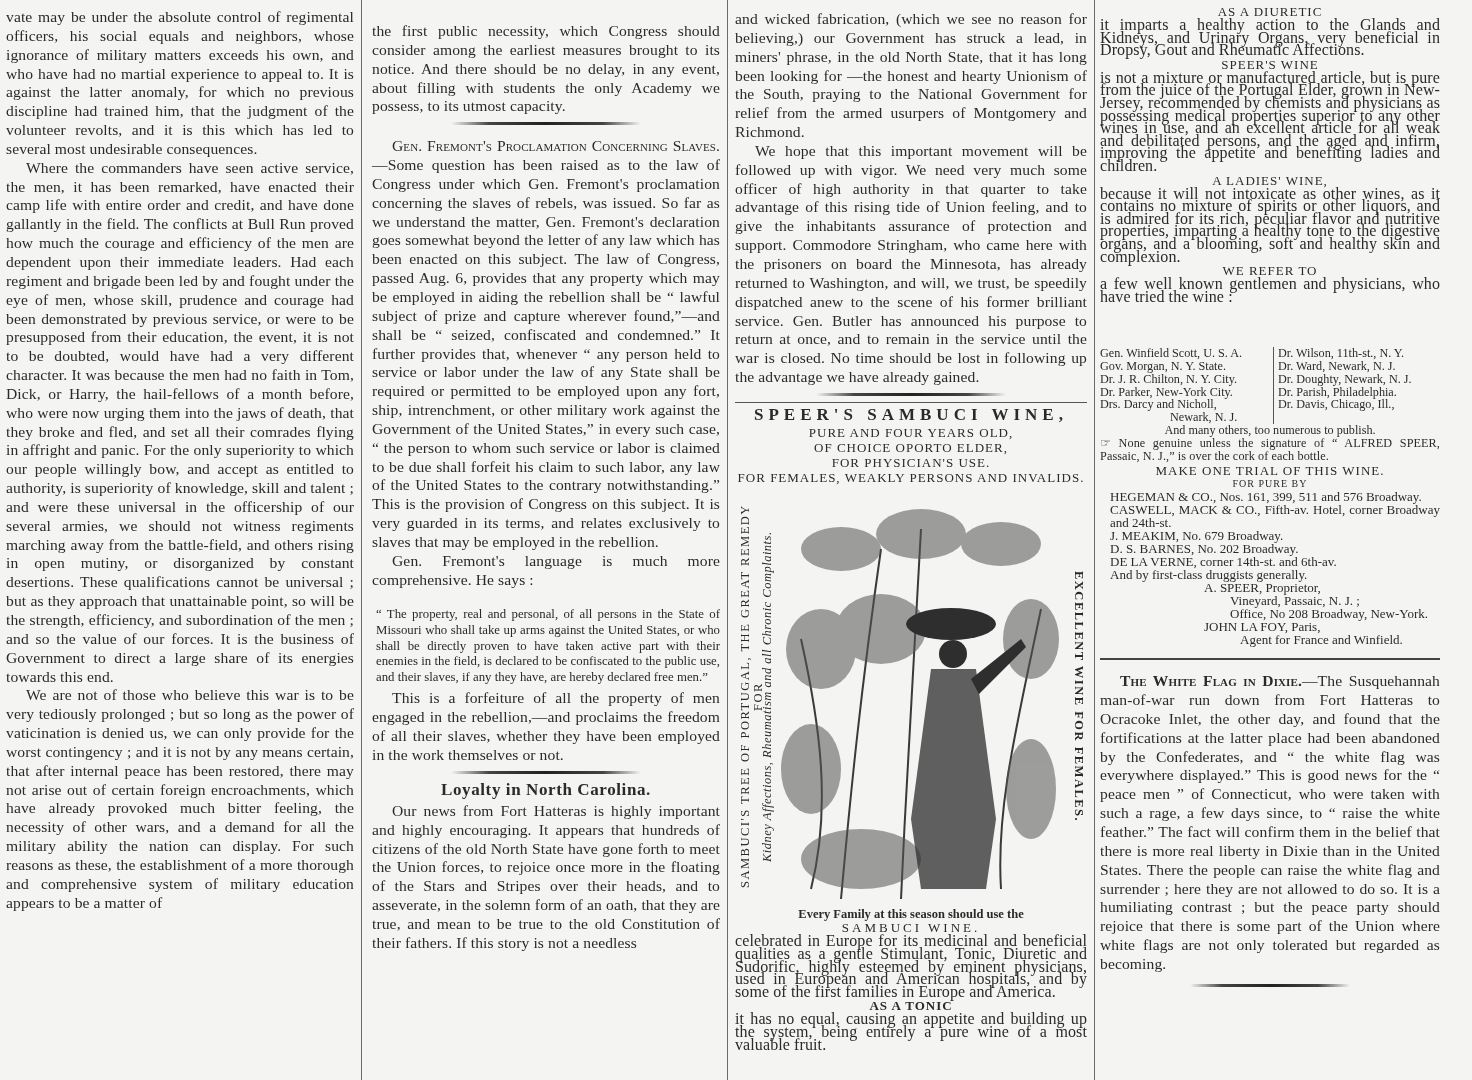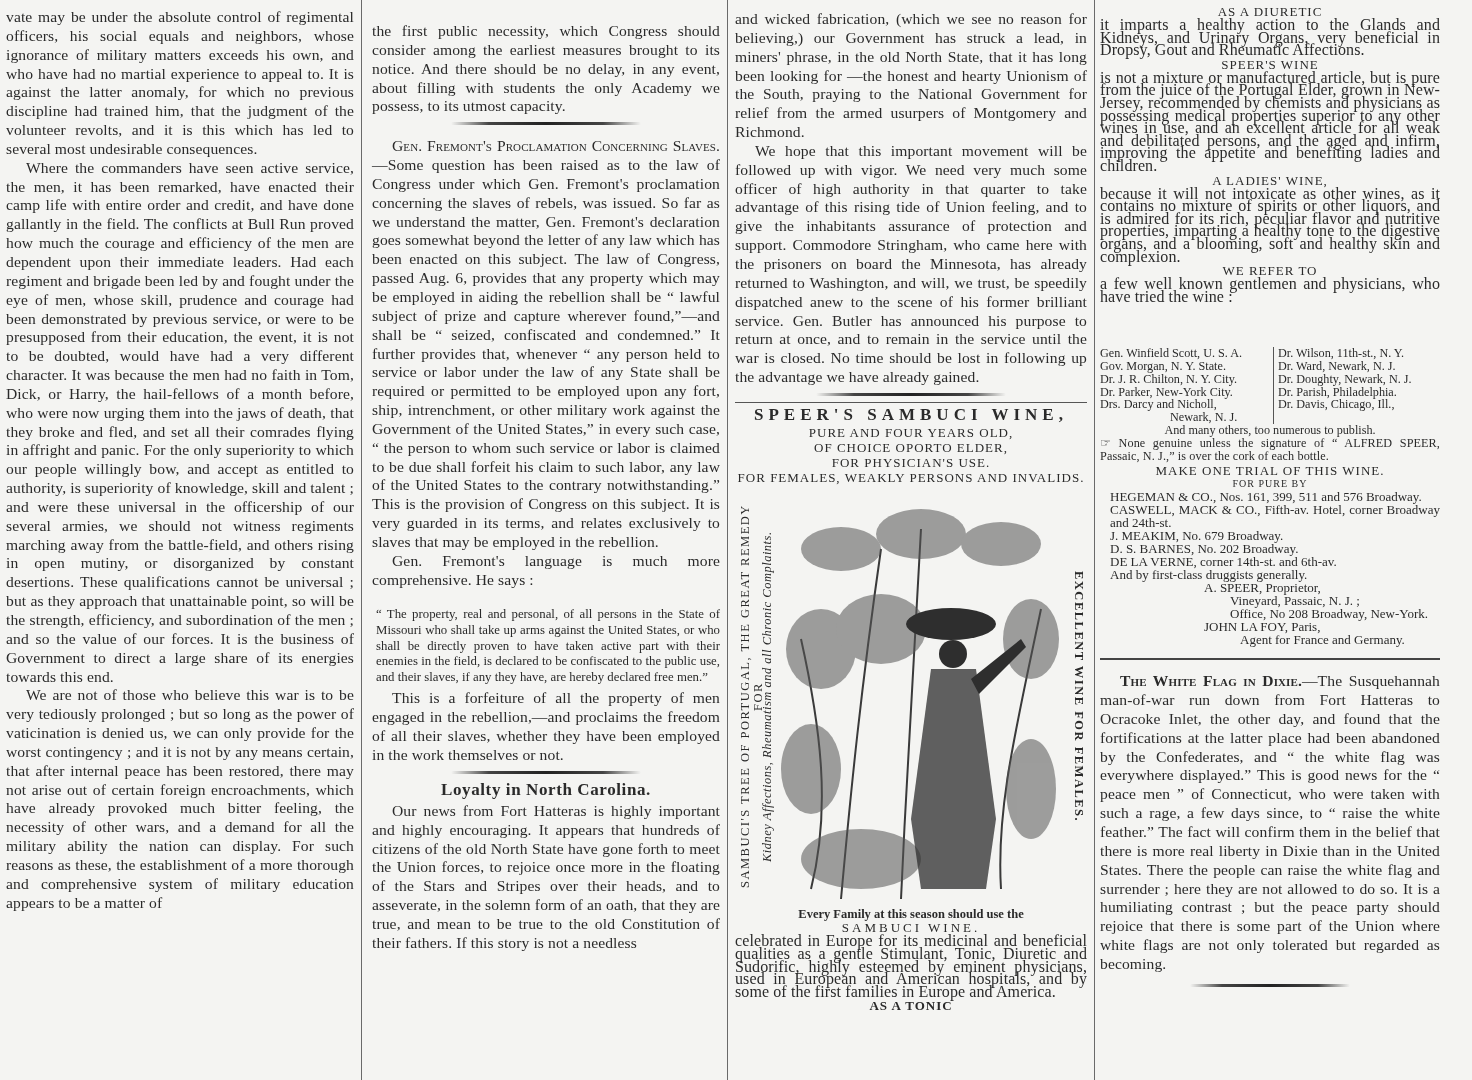--- a/index.html
+++ b/index.html
@@ -89,20 +89,21 @@
           <path d="M150 180 L195 180 L215 330 L205 400 L140 400 L130 330 Z" opacity="0.75"></path>
           <path d="M190 190 L240 150 L245 158 L198 205 Z"></path>
         </g>
       </svg>
       <div class="vtext2" style="right:2px;">EXCELLENT WINE FOR FEMALES.</div>
     </div>
     <span class="c" style="font-size:12.5px;font-weight:bold;">Every Family at this season should use the</span>
     <span class="hd" style="letter-spacing:3px;">SAMBUCI WINE.</span>
     <p>celebrated in Europe for its medicinal and beneficial qualities as a gentle Stimulant, Tonic, Diuretic and Sudorific, highly esteemed by eminent physicians, used in European and American hospitals, and by some of the first families in Europe and America.</p>
     <span class="hd" style="font-weight:bold;">AS A TONIC</span>
+    <p>it has no equal, causing an appetite and building up the system, being entirely a pure wine of a most valuable fruit.</p>
   </div>
 </div>
 <div class="rule-v" style="left:1094px;"></div>
 
 <div class="col" style="left:1100px;width:340px;padding-top:4px;">
   <div class="ad">
     <span class="hd">AS A DIURETIC</span>
     <p>it imparts a healthy action to the Glands and Kidneys, and Urinary Organs, very beneficial in Dropsy, Gout and Rheumatic Affections.</p>
     <span class="hd">SPEER'S WINE</span>
     <p>is not a mixture or manufactured article, but is pure from the juice of the Portugal Elder, grown in New-Jersey, recommended by chemists and physicians as possessing medical properties superior to any other wines in use, and an excellent article for all weak and debilitated persons, and the aged and infirm, improving the appetite and benefiting ladies and children.</p>
@@ -135,21 +136,21 @@
       <div style="padding-left:10px;">HEGEMAN &amp; CO., Nos. 161, 399, 511 and 576 Broadway.</div>
       <div style="padding-left:10px;">CASWELL, MACK &amp; CO., Fifth-av. Hotel, corner Broadway and 24th-st.</div>
       <div style="padding-left:10px;">J. MEAKIM, No. 679 Broadway.</div>
       <div style="padding-left:10px;">D. S. BARNES, No. 202 Broadway.</div>
       <div style="padding-left:10px;">DE LA VERNE, corner 14th-st. and 6th-av.</div>
       <div style="padding-left:10px;">And by first-class druggists generally.</div>
       <div style="padding-left:104px;">A. SPEER, Proprietor,</div>
       <div style="padding-left:130px;">Vineyard, Passaic, N. J. ;</div>
       <div style="padding-left:130px;">Office, No 208 Broadway, New-York.</div>
       <div style="padding-left:104px;">JOHN LA FOY, Paris,</div>
-      <div style="padding-left:140px;">Agent for France and Germany.</div>
+      <div style="padding-left:140px;">Agent for France and Winfield.</div>
     </div>
   </div>
   <div style="border-top:2px solid #444;margin:12px 0 12px;"></div>
   <div>
     <p class="ind"><span class="sc" style="font-weight:bold;">The White Flag in Dixie.</span><span>—The Susquehannah man-of-war run down from Fort Hatteras to Ocracoke Inlet, the other day, and found that the fortifications at the latter place had been abandoned by the Confederates, and “ the white flag was everywhere displayed.” This is good news for the “ peace men ” of Connecticut, who were taken with such a rage, a few days since, to “ raise the white feather.” The fact will confirm them in the belief that there is more real liberty in Dixie than in the United States. There the people can raise the white flag and surrender ; here they are not allowed to do so. It is a humiliating contrast ; but the peace party should rejoice that there is some part of the Union where white flags are not only tolerated but regarded as becoming.</span></p>
   </div>
   <div class="dash-rule" style="width:160px;margin-top:10px;"></div>
 </div>
 
 </body></html>

